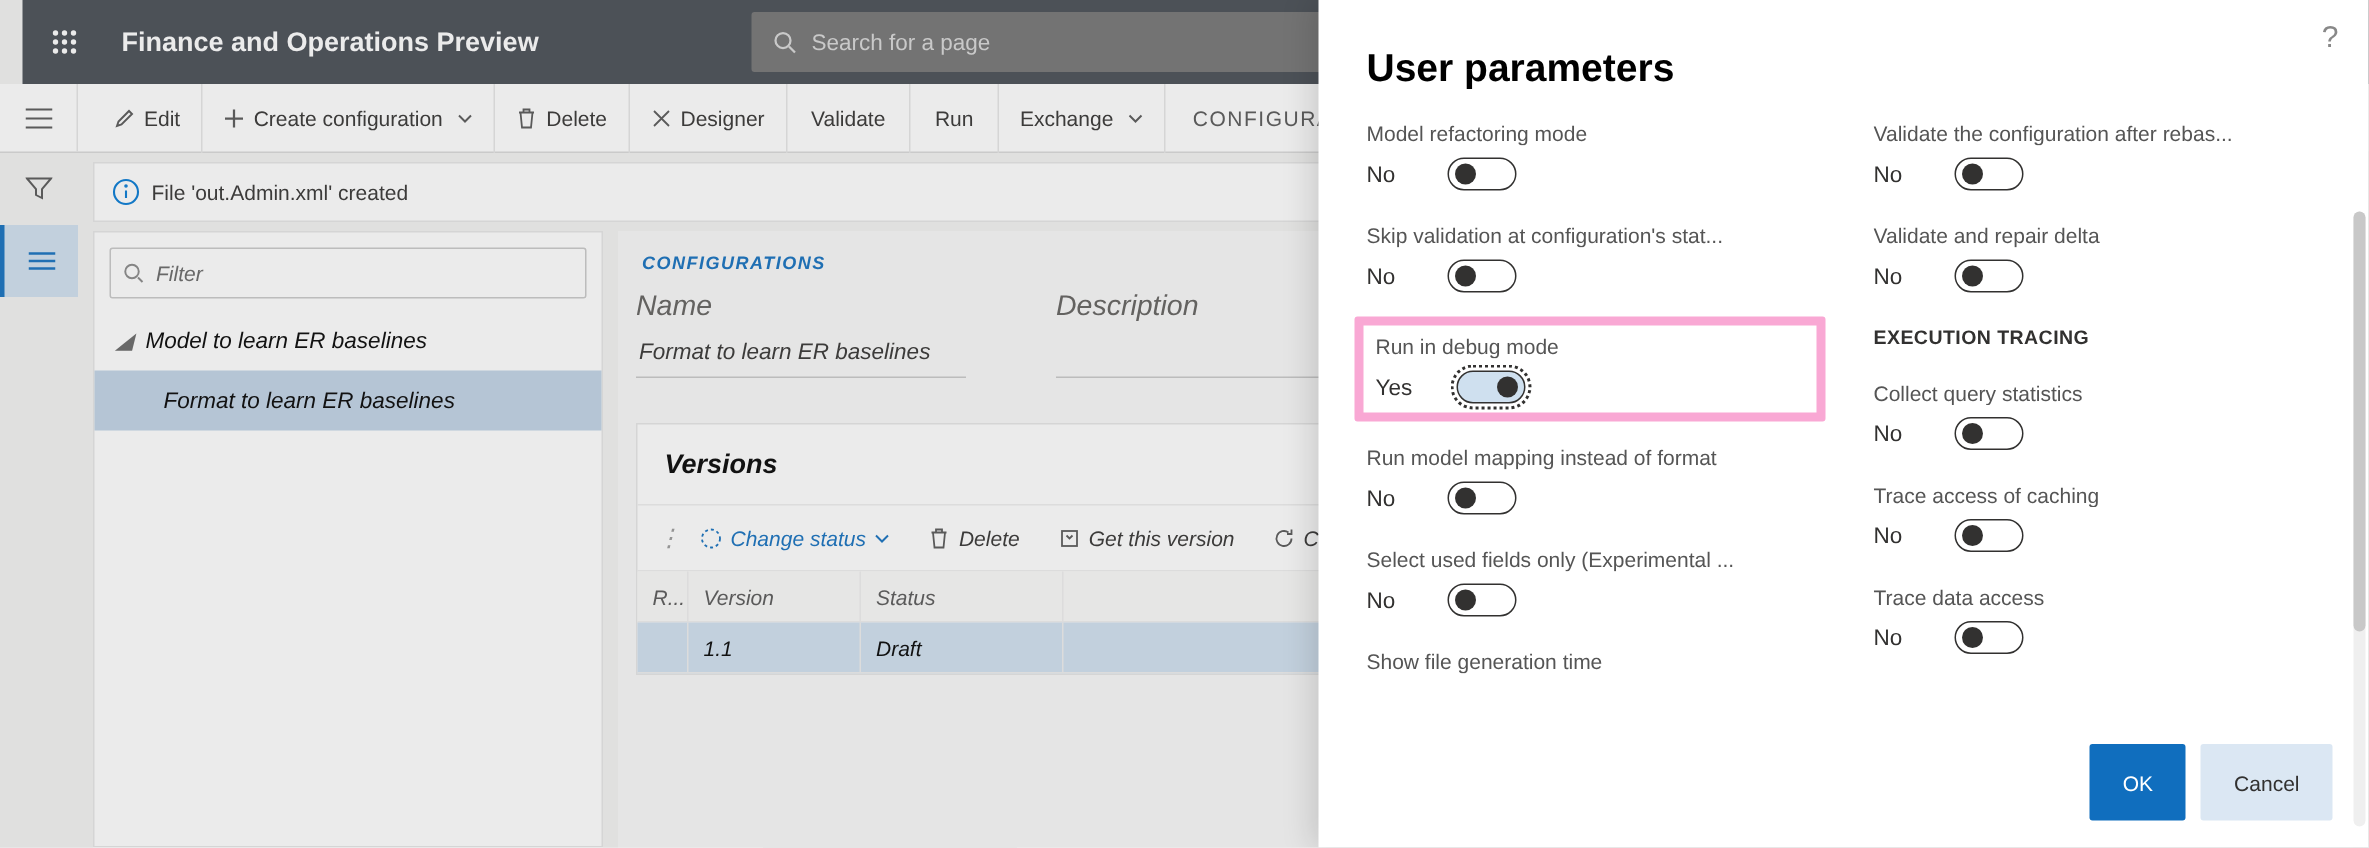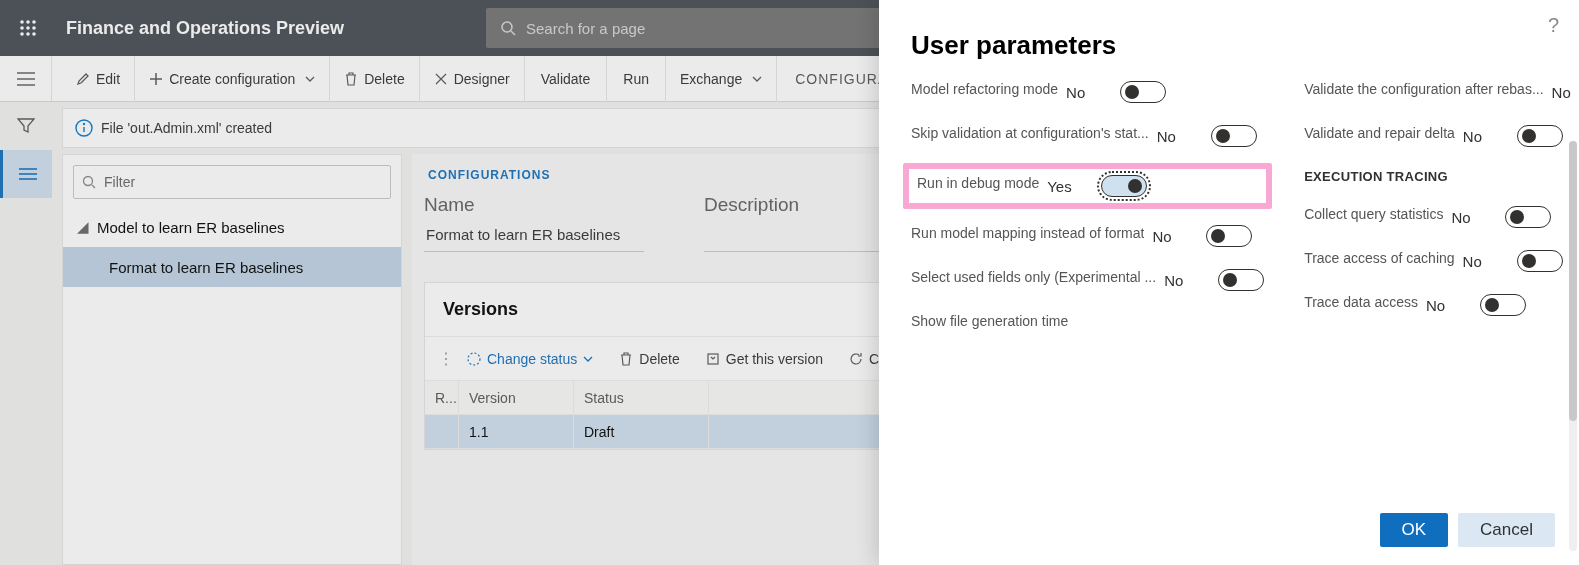--- a/index.html
+++ b/index.html
@@ -1,19 +1,19 @@
 <!DOCTYPE html>
 <html><head>
 <meta charset="utf-8">
 <style>
   * { box-sizing: border-box; margin: 0; padding: 0; font-family: 'Segoe UI', Tahoma, Geneva, Verdana, sans-serif; }
   body { width: 1579px; height: 565px; overflow: hidden; position: relative; background: #f3f2f1; }
 
   
-  .appbar { display: flex; align-items: center; height: 56px; background: #454a52; color: #fff; }
+  .appbar { display: flex; align-items: center; height: 56px; background: #454a52; color: #fff; margin-left: 15px; }
   .waffle { width: 56px; display: flex; align-items: center; justify-content: center; height: 56px; cursor: pointer; }
   .waffle svg { fill: #fff; }
   .app-title { font-size: 18px; font-weight: 600; padding-left: 10px; flex: 0 0 430px; }
   .search-wrap { flex: 1; display: flex; align-items: center; background: #737373; height: 40px; max-width: 680px; border-radius: 2px; padding: 0 14px; color: #d7d7d7; }
   .search-wrap svg { margin-right: 10px; flex-shrink: 0; }
   .search-wrap span { font-size: 15px; }
 
   
   .toolbar-row { display: flex; height: 46px; background: #fff; border-bottom: 1px solid #d9d9d9; align-items: stretch; }
   .toolbar-left-spacer { width: 52px; border-right: 1px solid #e5e5e5; display:flex; align-items:center; justify-content:center; }
@@ -26,21 +26,21 @@
 
   
   .content-row { display:flex; height: calc(565px - 56px - 46px); }
   .leftrails { width: 52px; display:flex; flex-direction:column; }
   .rail-btn { height: 48px; display:flex; align-items:center; justify-content:center; cursor:pointer; }
   .rail-btn.active { background:#cfe0ef; border-left:3px solid #106ebe; }
   .main { flex:1; display:flex; flex-direction:column; }
   .infostrip { display:flex; align-items:center; height:40px; background:#fff; border:1px solid #e5e5e5; margin:6px 10px; padding:0 12px; font-size:14px; color:#323130; gap:8px;}
   .infostrip svg { stroke:#0078d4; fill:none; }
 
-  .split { display:flex; flex:1; gap:0; }
+  .split { display:flex; flex:1; gap:0;font-style:italic; }
   .nav { width: 340px; background:#fff; border:1px solid #e5e5e5; margin:0 0 0 10px; display:flex; flex-direction:column;}
   .filterbox { margin:10px 10px 6px 10px; height:34px; border:1px solid #c8c8c8; border-radius:2px; display:flex; align-items:center; padding:0 8px; gap:8px; color:#666; font-size:14px;}
   .tree { padding: 2px 0; font-size:15px; }
   .tree-row { display:flex; align-items:center; height:40px; padding-left:14px; gap:8px; cursor:pointer; }
   .tree-row.child { padding-left:46px; }
   .tree-row.selected { background:#c0d3e6; }
   .tree-caret { width:12px; color:#666; }
 
   .detail { flex:1; background:#f8f8f8; margin:0 10px 0 10px; padding:10px 0 0 12px; }
   .detail-section-title { color:#106ebe; font-size:12px; letter-spacing:1px; margin:4px 0 12px 4px; font-weight:600;}
@@ -69,40 +69,40 @@
 
   
   .scrim { position:absolute; inset:0; background:rgba(120,120,120,0.15);}
 
   
   .panel { position:absolute; top:0; right:0; width:700px; height:565px; background:#fff; box-shadow:-4px 0 20px rgba(0,0,0,0.15); display:flex; flex-direction:column;}
   .panel-help { position:absolute; top:14px; right:20px; color:#888; font-size:20px; cursor:pointer;}
   .panel-title { font-size:26px; font-weight:600; padding:30px 32px 20px 32px; }
   .panel-body { flex:1; display:flex; padding:0 32px; gap:40px; position:relative;}
   .panel-col { flex:1; display:flex; flex-direction:column; gap:22px; }
-  .param { display:flex; flex-direction:row; gap:8px; }
+  .param { display:flex; flex-direction:column; gap:8px; }
   .param-label { font-size:14px; color:#555; white-space:nowrap; overflow:hidden; text-overflow:ellipsis; max-width:260px;}
   .param-row { display:flex; align-items:center; gap:24px; }
   .param-val { font-size:15px; color:#323130; width:30px;}
   .section-hdr { font-size:13px; font-weight:700; color:#323130; letter-spacing:0.3px; }
 
   
   .toggle { width:46px; height:22px; border:1px solid #323130; border-radius:11px; position:relative; background:#fff; cursor:pointer;}
   .toggle .knob { position:absolute; top:3px; left:4px; width:14px; height:14px; background:#323130; border-radius:50%; transition:left .1s;}
   .toggle.on { background:#cfe0ef; }
   .toggle.on .knob { left:26px; }
   .toggle.focus { outline:2px dotted #323130; outline-offset:2px; }
 
   .highlight-box { border:6px solid #f9a8d4; padding:6px 8px; margin:-6px -8px; border-radius:2px;}
 
   .panel-scroll { position:absolute; right:2px; top:60px; width:8px; height:410px; background:#efefef; border-radius:4px;}
   .panel-scroll .thumb { position:absolute; top:0; width:8px; height:280px; background:#c8c8c8; border-radius:4px;}
 
   .panel-footer { display:flex; justify-content:flex-end; gap:10px; padding:14px 24px 18px 24px;}
-  .pf-btn { height:34px; padding:0 22px; font-size:17px; border:none; border-radius:2px; cursor:pointer;text-align:right;}
+  .pf-btn { height:51px; padding:0 22px; font-size:14px; border:none; border-radius:2px; cursor:pointer;text-align:right;}
   .pf-ok { background:#106ebe; color:#fff; }
   .pf-cancel { background:#dbe7f3; color:#323130; }
 </style>
 </head>
 <body>
 
 <div class="appbar">
   <div class="waffle">
     <svg width="18" height="18" viewBox="0 0 18 18">
         <g>

